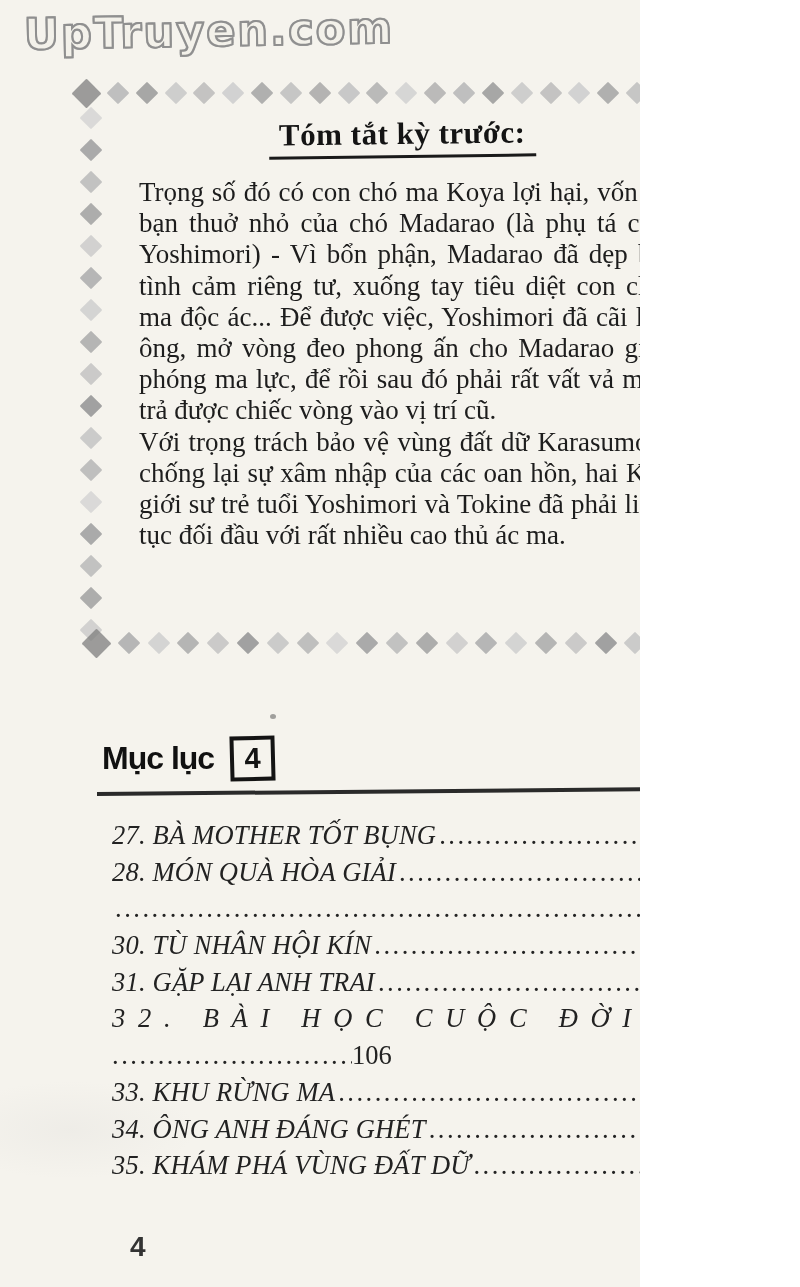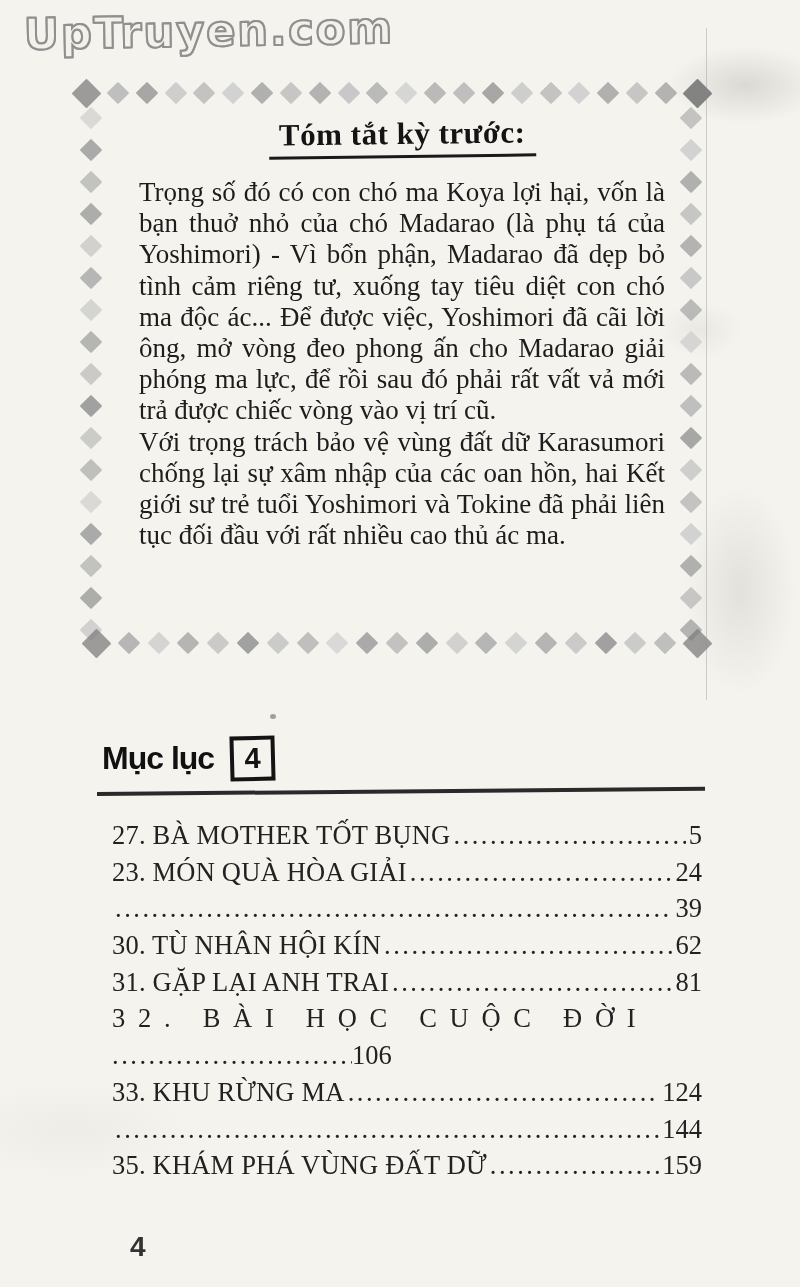--- a/index.html
+++ b/index.html
@@ -1,18 +1,18 @@
 <!DOCTYPE html>
 <html><head>
 <meta charset="utf-8">
 <style>
   html,body{margin:0;padding:0;}
   body{width:800px;height:1287px;font-family:"Liberation Serif","DejaVu Serif",serif;}
   .page{
-    position:relative;width:800px;height:1287px;overflow:hidden;
+    position:relative;width:640px;height:1287px;overflow:hidden;
     background:
       radial-gradient(ellipse 110px 55px at 745px 85px, rgba(150,150,150,.28), transparent 70%),
       radial-gradient(ellipse 80px 150px at 740px 590px, rgba(160,160,160,.22), transparent 70%),
       radial-gradient(ellipse 60px 40px at 700px 330px, rgba(170,170,170,.15), transparent 70%),
       radial-gradient(ellipse 180px 70px at 70px 1130px, rgba(190,190,190,.12), transparent 70%),
       #f5f3ed;
     color:#1f1f1f;
   }
   .watermark{
     position:absolute;left:24px;top:6px;
@@ -59,21 +59,21 @@
   }
   .toc-rule{
     position:absolute;left:97px;top:792px;width:608px;height:3.5px;background:#2a2a2a;
     transform:rotate(-0.5deg);transform-origin:left center;
   }
   .toc-list{
     position:absolute;left:112px;top:820px;width:590px;
     font-size:26.5px;color:#222;
   }
   .toc-row{display:flex;align-items:baseline;height:36.7px;}
-  .toc-row .t{white-space:nowrap;letter-spacing:.2px;}
+  .toc-row .t{white-space:nowrap;letter-spacing:.2px;font-style:italic;}
   .toc-row .dots{flex:1 1 auto;overflow:hidden;white-space:nowrap;letter-spacing:2.5px;margin:0 3px;}
   .toc-row .pg{white-space:nowrap;}
   .toc-row.spaced .t{letter-spacing:.48em;}
   .dots-fixed{display:inline-block;width:240px;overflow:hidden;white-space:nowrap;letter-spacing:2.5px;}
   .page-num{
     position:absolute;left:130px;top:1231px;
     font-family:"Liberation Sans","DejaVu Sans",sans-serif;font-weight:bold;font-size:28px;color:#333;
   }
 </style>
 </head>
@@ -187,21 +187,21 @@
 
   <div class="toc-rule"></div>
 
   <div class="toc-list" id="toc-list">
       <div class="toc-row">
         <span class="t">27. BÀ MOTHER TỐT BỤNG </span>
         <span class="dots">....................................................................................................................................................................................</span>
         <span class="pg">5</span>
       </div>
       <div class="toc-row">
-        <span class="t">23. MÓN QUÀ HÒA GIẢI </span>
+        <span class="t">28. MÓN QUÀ HÒA GIẢI </span>
         <span class="dots">....................................................................................................................................................................................</span>
         <span class="pg">24</span>
       </div>
       <div class="toc-row">
         <span class="dots">....................................................................................................................................................................................</span>
         <span class="pg">39</span>
       </div>
       <div class="toc-row">
         <span class="t">30. TÙ NHÂN HỘI KÍN </span>
         <span class="dots">....................................................................................................................................................................................</span>
@@ -218,20 +218,21 @@
       <div class="toc-row">
         <span class="dots-fixed">....................................................................................................................................................................................</span>
         <span class="pg">106</span>
       </div>
       <div class="toc-row">
         <span class="t">33. KHU RỪNG MA </span>
         <span class="dots">....................................................................................................................................................................................</span>
         <span class="pg">124</span>
       </div>
       <div class="toc-row">
+        <span class="t">34. ÔNG ANH ĐÁNG GHÉT </span>
         <span class="dots">....................................................................................................................................................................................</span>
         <span class="pg">144</span>
       </div>
       <div class="toc-row">
         <span class="t">35. KHÁM PHÁ VÙNG ĐẤT DỮ </span>
         <span class="dots">....................................................................................................................................................................................</span>
         <span class="pg">159</span>
       </div>
     </div>
 

